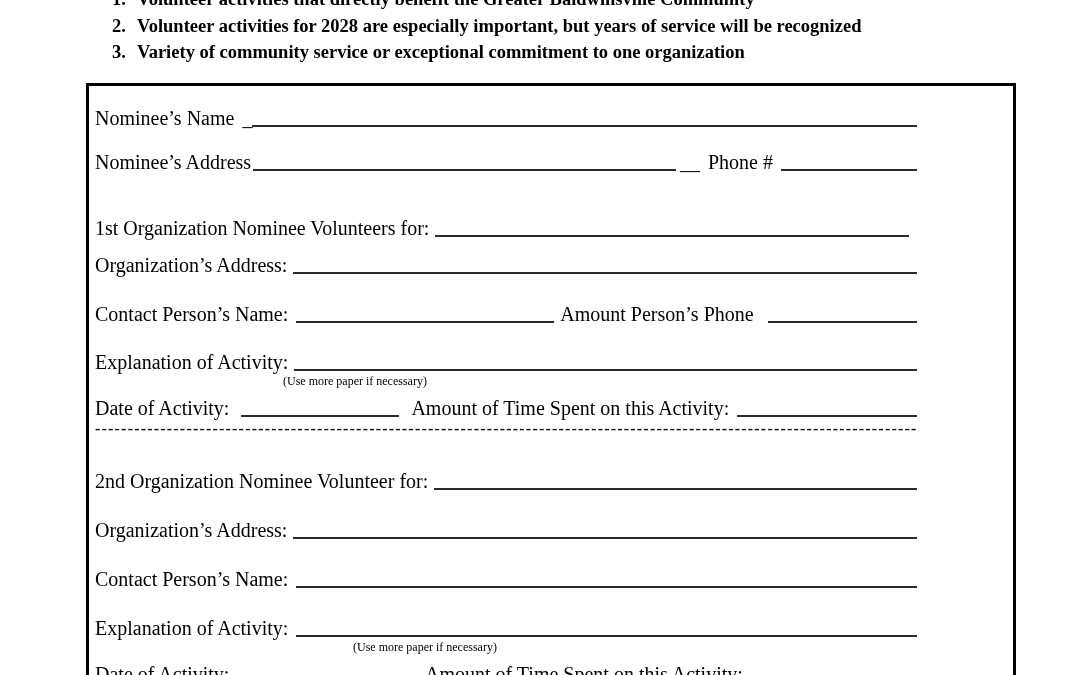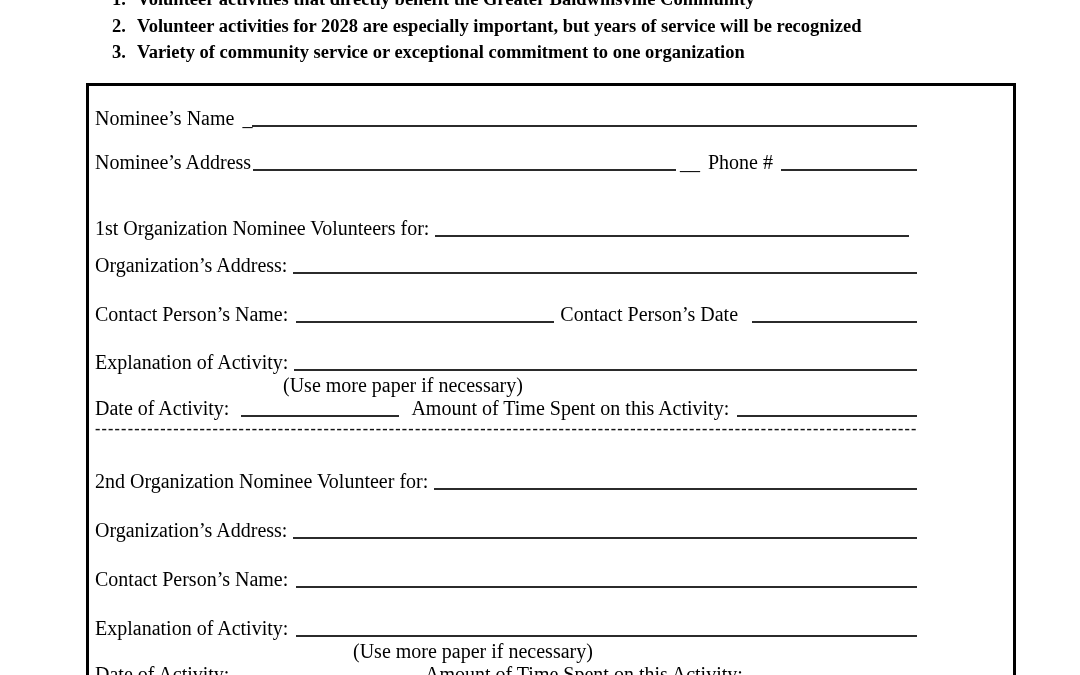--- a/index.html
+++ b/index.html
@@ -42,21 +42,21 @@
   .lbl { flex: 0 0 auto; }
   .uline {
     border-bottom: 2px solid #2b2b2b;
     margin-bottom: 3px;
     height: 6px;
   }
   .fill { flex: 1 1 auto; }
   .uprefix { margin-left: 8px; letter-spacing: 0; }
   .note {
     position: absolute;
-    font-size: 20px;
+    font-size: 12px;
     white-space: nowrap;
   }
   .dashrow {
     position: absolute;
     left: 6px; right: 96px;
     top: 335px; height: 17px;
     overflow: hidden;
     font-weight: bold;
     font-size: 16px;
     line-height: 16px;
@@ -107,21 +107,21 @@
   </div>
 
   <div class="row" style="top:165px">
     <span class="lbl">Organization’s Address:</span>
     <span class="uline fill" style="margin-left:6px"></span>
   </div>
 
   <div class="row" style="top:214px">
     <span class="lbl">Contact Person’s Name:</span>
     <span class="uline" style="margin-left:8px;width:258px"></span>
-    <span class="lbl" style="margin-left:6px">Contact Person’s Date</span>
+    <span class="lbl" style="margin-left:6px">Amount Person’s Phone</span>
     <span class="uline fill" style="margin-left:14px"></span>
   </div>
 
   <div class="row" style="top:262px">
     <span class="lbl">Explanation of Activity:</span>
     <span class="uline fill" style="margin-left:6px"></span>
   </div>
   <div class="note" style="left:194px;top:288px">(Use more paper if necessary)</div>
 
   <div class="row" style="top:308px">

